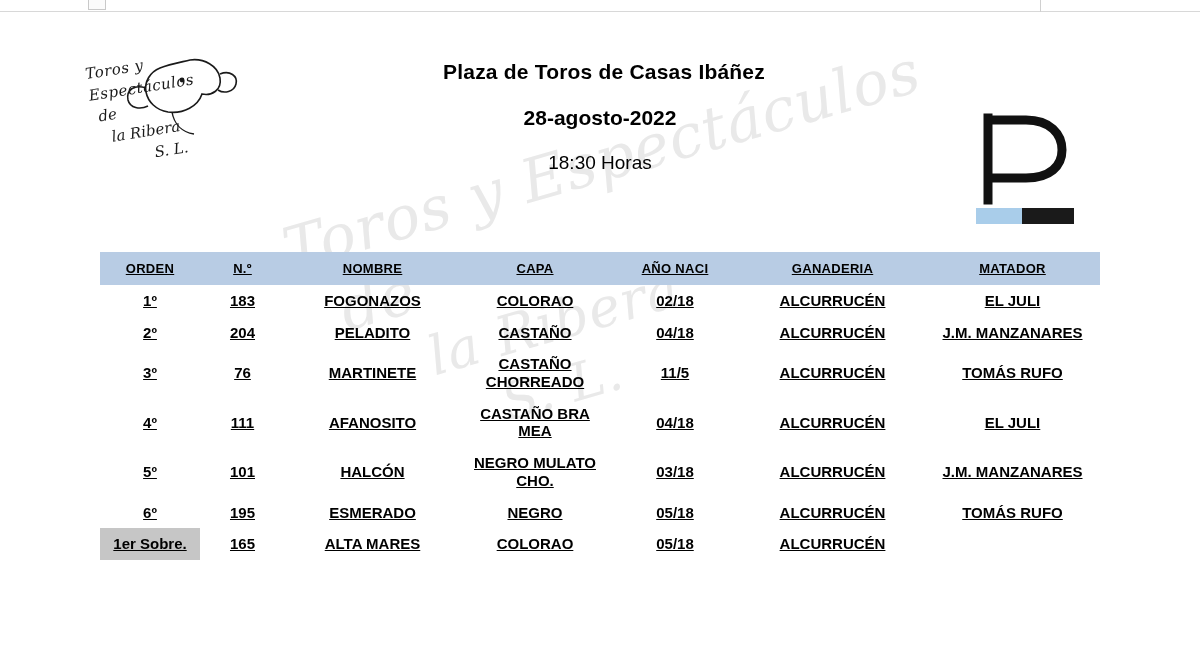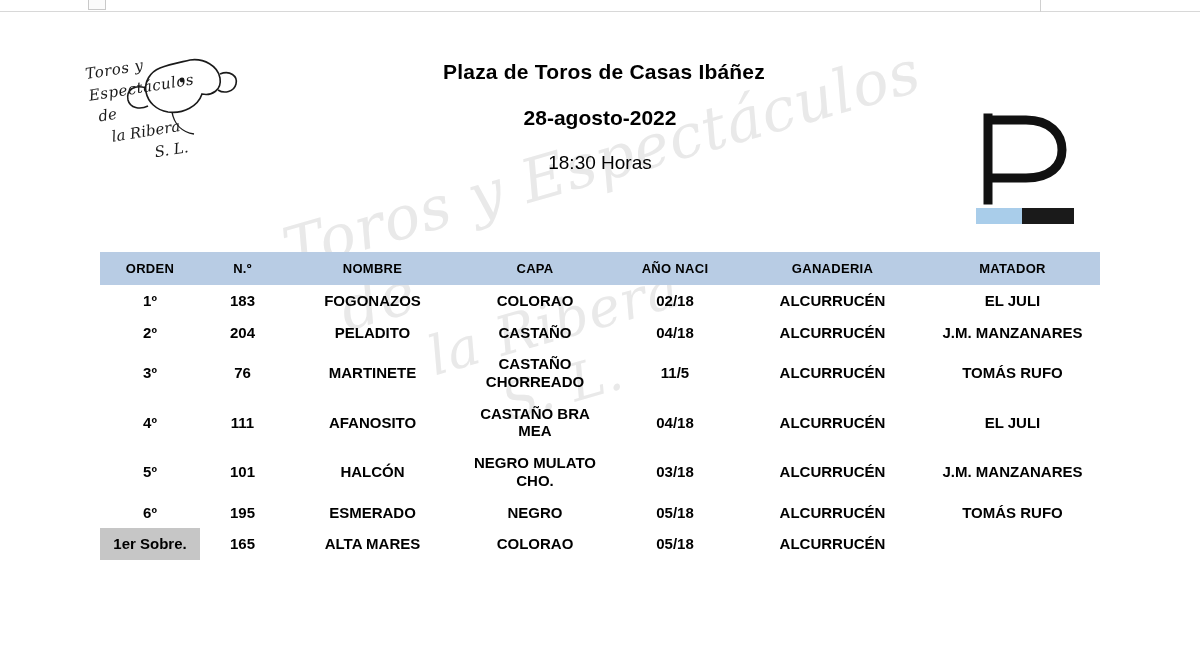--- a/index.html
+++ b/index.html
@@ -124,20 +124,21 @@
   .pmark svg { display: block; }
 
   
   table.lineup {
     position: absolute;
     left: 100px;
     top: 252px;
     width: 1000px;
     border-collapse: collapse;
     font-size: 13.5px;
+    text-decoration: underline;
   }
   table.lineup thead th {
     background: #b8cce4;
     color: #000000;
     font-weight: bold;
     font-size: 13px;
     letter-spacing: 0.3px;
     padding: 9px 4px;
     text-align: center;
     border: none;

